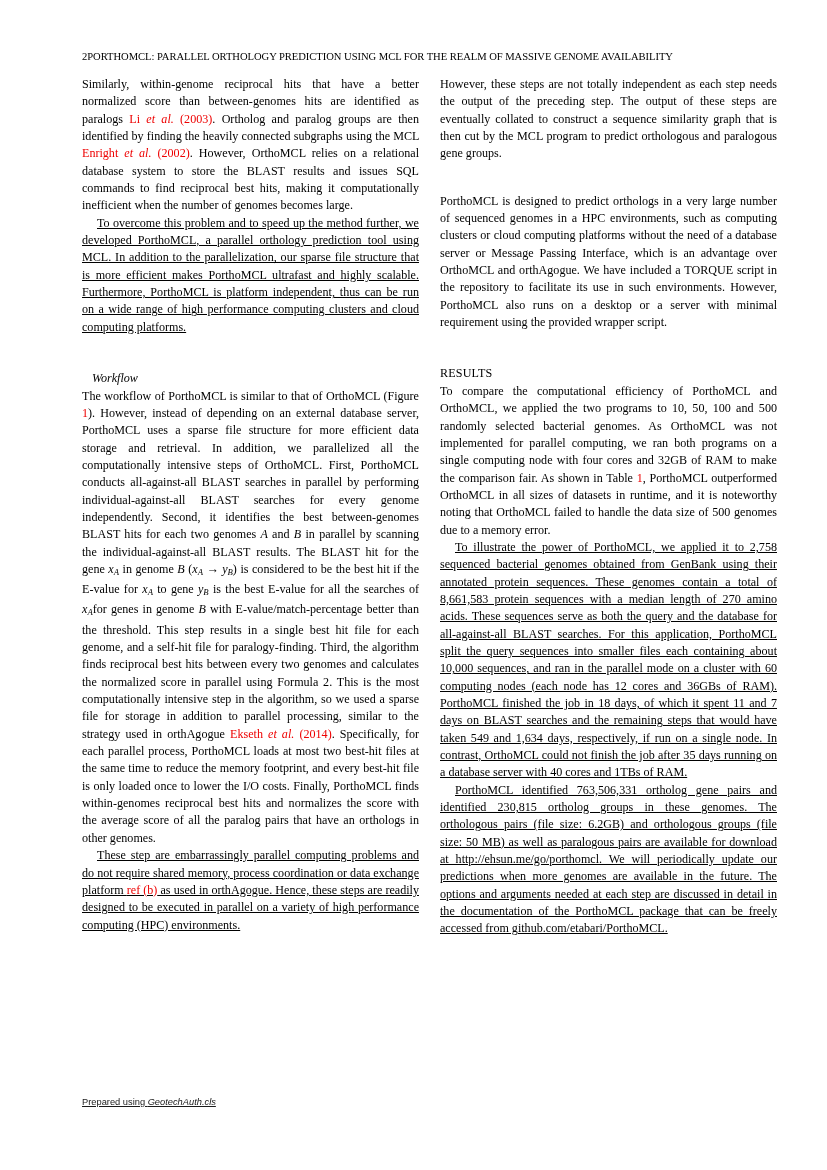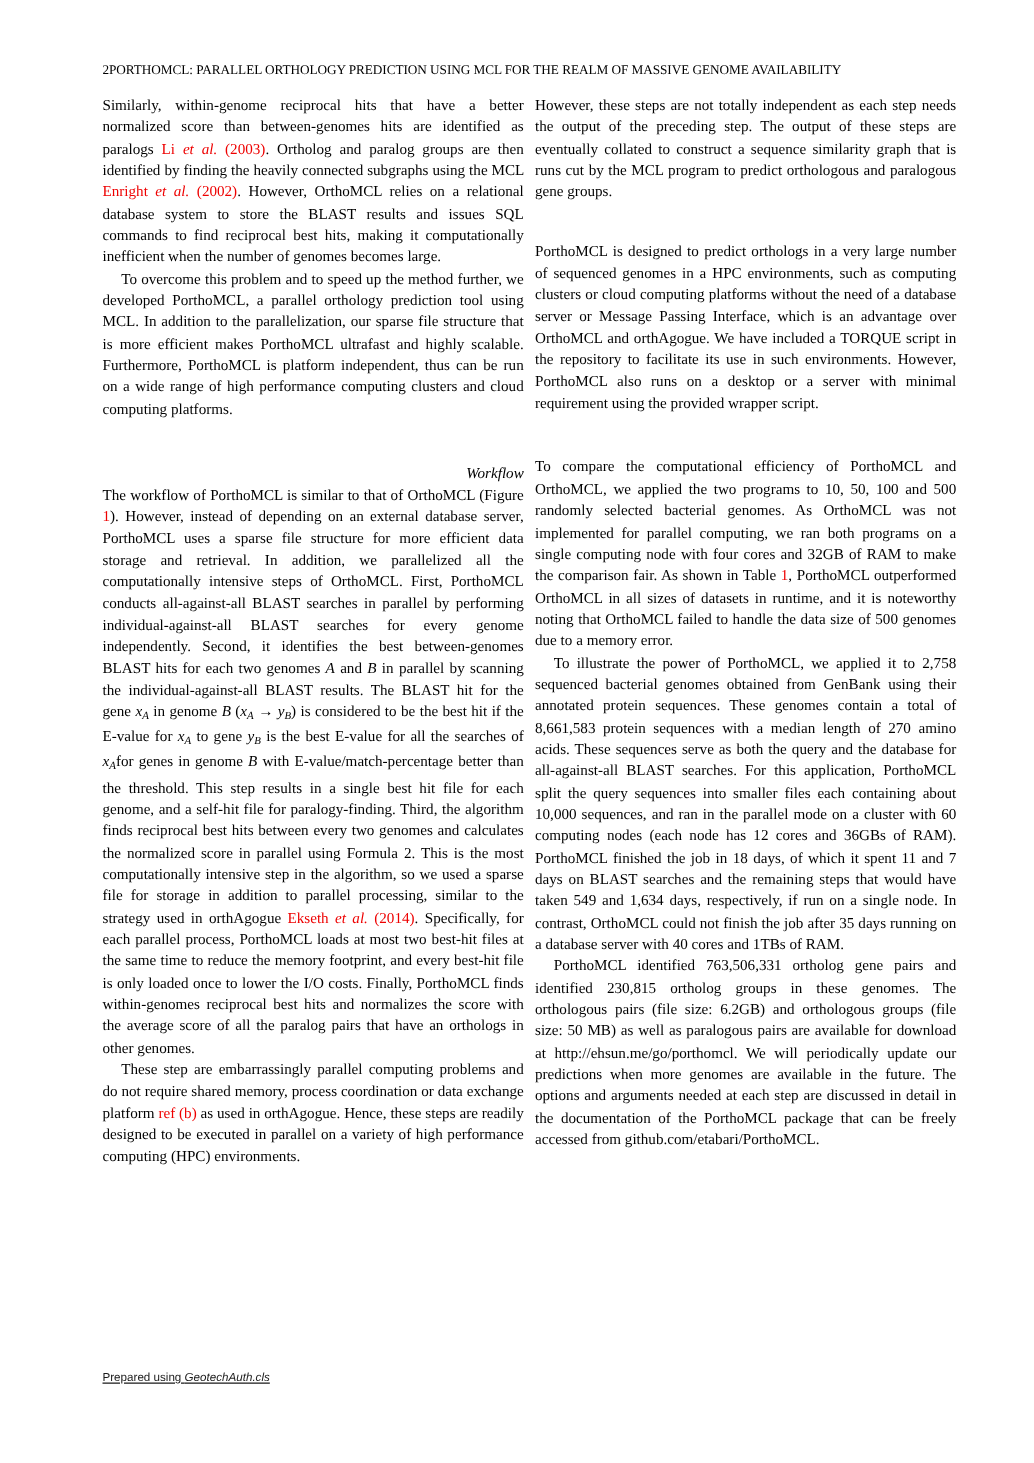--- a/index.html
+++ b/index.html
@@ -31,52 +31,53 @@
     white-space: nowrap;
     line-height: 14px;
   }
   .columns {
     position: absolute;
     left: 66px;
     top: 76px;
     width: 695px;
     height: 1000px;
     display: flex;
-    gap: 9px;
+    gap: 21px;
   }
   .col {
     width: 337px;
     flex: 0 0 337px;
     font-size: 12.1px;
     line-height: 17.35px;
     text-align: justify;
     text-justify: inter-word;
     hyphens: none;
   }
   p {
     margin: 0;
   }
   p.indent {
     text-indent: 15px;
+    text-decoration: underline;
   }
   .sec-head {
     margin: 0;
     font-size: 12.1px;
     font-weight: normal;
     line-height: 17.35px;
     text-align: left;
     letter-spacing: 0.15px;
   }
   .subsec-head {
     margin: 0;
     font-size: 12.1px;
     font-weight: normal;
     font-style: italic;
     line-height: 17.35px;
-    text-align: right;
+    text-align: left;
     padding-left: 10px;
   }
   .subsec-head-flush {
     margin: 0;
     font-size: 12.1px;
     font-weight: normal;
     font-style: italic;
     line-height: 17.35px;
     text-align: left;
   }
@@ -131,29 +132,30 @@
       <h3 class="subsec-head">Workflow</h3>
 
       <p><span>The workflow of PorthoMCL is similar to that of OrthoMCL (Figure </span><span class="cite">1</span><span>). However, instead of depending on an external database server, PorthoMCL uses a sparse file structure for more efficient data storage and retrieval. In addition, we parallelized all the computationally intensive steps of OrthoMCL. First, PorthoMCL conducts all-against-all BLAST searches in parallel by performing individual-against-all BLAST searches for every genome independently. Second, it identifies the best between-genomes BLAST hits for each two genomes </span><span class="math">A</span><span> and </span><span class="math">B</span><span> in parallel by scanning the individual-against-all BLAST results. The BLAST hit for the gene </span><span class="math"><span>x</span><sub>A</sub></span><span> in genome </span><span class="math">B</span> <span class="math"><span class="mathup">(</span><span>x</span><sub>A</sub> <span class="mathup">→</span> <span>y</span><sub>B</sub><span class="mathup">)</span></span><span> is considered to be the best hit if the E-value for </span><span class="math"><span>x</span><sub>A</sub></span><span> to gene </span><span class="math"><span>y</span><sub>B</sub></span><span> is the best E-value for all the searches of </span><span class="math"><span>x</span><sub>A</sub></span><span>for genes in genome </span><span class="math">B</span><span> with E-value/match-percentage better than the threshold. This step results in a single best hit file for each genome, and a self-hit file for paralogy-finding. Third, the algorithm finds reciprocal best hits between every two genomes and calculates the normalized score in parallel using Formula 2. This is the most computationally intensive step in the algorithm, so we used a sparse file for storage in addition to parallel processing, similar to the strategy used in orthAgogue </span><span class="cite">Ekseth </span><span class="cite it">et al.</span><span class="cite"> (2014)</span><span>. Specifically, for each parallel process, PorthoMCL loads at most two best-hit files at the same time to reduce the memory footprint, and every best-hit file is only loaded once to lower the I/O costs. Finally, PorthoMCL finds within-genomes reciprocal best hits and normalizes the score with the average score of all the paralog pairs that have an orthologs in other genomes.</span></p>
 
       <p class="indent"><span>These step are embarrassingly parallel computing problems and do not require shared memory, process coordination or data exchange platform </span><span class="cite">ref (b)</span><span> as used in orthAgogue. Hence, these steps are readily designed to be executed in parallel on a variety of high performance computing (HPC) environments.</span></p>
 
     </div>
 
     <div class="col">
 
-      <p>However, these steps are not totally independent as each step needs the output of the preceding step. The output of these steps are eventually collated to construct a sequence similarity graph that is runs cut by the MCL program to predict orthologous and paralogous gene groups.</p>
+      <p>However, these steps are not totally independent as each step needs the output of the preceding step. The output of these steps are eventually collated to construct a sequence similarity graph that is then cut by the MCL program to predict orthologous and paralogous gene groups.</p>
 
       <div class="gap-med"></div>
 
 
       <p>PorthoMCL is designed to predict orthologs in a very large number of sequenced genomes in a HPC environments, such as computing clusters or cloud computing platforms without the need of a database server or Message Passing Interface, which is an advantage over OrthoMCL and orthAgogue. We have included a TORQUE script in the repository to facilitate its use in such environments. However, PorthoMCL also runs on a desktop or a server with minimal requirement using the provided wrapper script.</p>
 
       <div class="gap-big"></div>
 
+      <h2 class="sec-head">RESULTS</h2>
 
       <p><span>To compare the computational efficiency of PorthoMCL and OrthoMCL, we applied the two programs to 10, 50, 100 and 500 randomly selected bacterial genomes. As OrthoMCL was not implemented for parallel computing, we ran both programs on a single computing node with four cores and 32GB of RAM to make the comparison fair. As shown in Table </span><span class="cite">1</span><span>, PorthoMCL outperformed OrthoMCL in all sizes of datasets in runtime, and it is noteworthy noting that OrthoMCL failed to handle the data size of 500 genomes due to a memory error.</span></p>
 
       <p class="indent">To illustrate the power of PorthoMCL, we applied it to 2,758 sequenced bacterial genomes obtained from GenBank using their annotated protein sequences. These genomes contain a total of 8,661,583 protein sequences with a median length of 270 amino acids. These sequences serve as both the query and the database for all-against-all BLAST searches. For this application, PorthoMCL split the query sequences into smaller files each containing about 10,000 sequences, and ran in the parallel mode on a cluster with 60 computing nodes (each node has 12 cores and 36GBs of RAM). PorthoMCL finished the job in 18 days, of which it spent 11 and 7 days on BLAST searches and the remaining steps that would have taken 549 and 1,634 days, respectively, if run on a single node. In contrast, OrthoMCL could not finish the job after 35 days running on a database server with 40 cores and 1TBs of RAM.</p>
 
       <p class="indent">PorthoMCL identified 763,506,331 ortholog gene pairs and identified 230,815 ortholog groups in these genomes. The orthologous pairs (file size: 6.2GB) and orthologous groups (file size: 50 MB) as well as paralogous pairs are available for download at http://ehsun.me/go/porthomcl. We will periodically update our predictions when more genomes are available in the future. The options and arguments needed at each step are discussed in detail in the documentation of the PorthoMCL package that can be freely accessed from github.com/etabari/PorthoMCL.</p>
 
     </div>
 
   </div>

